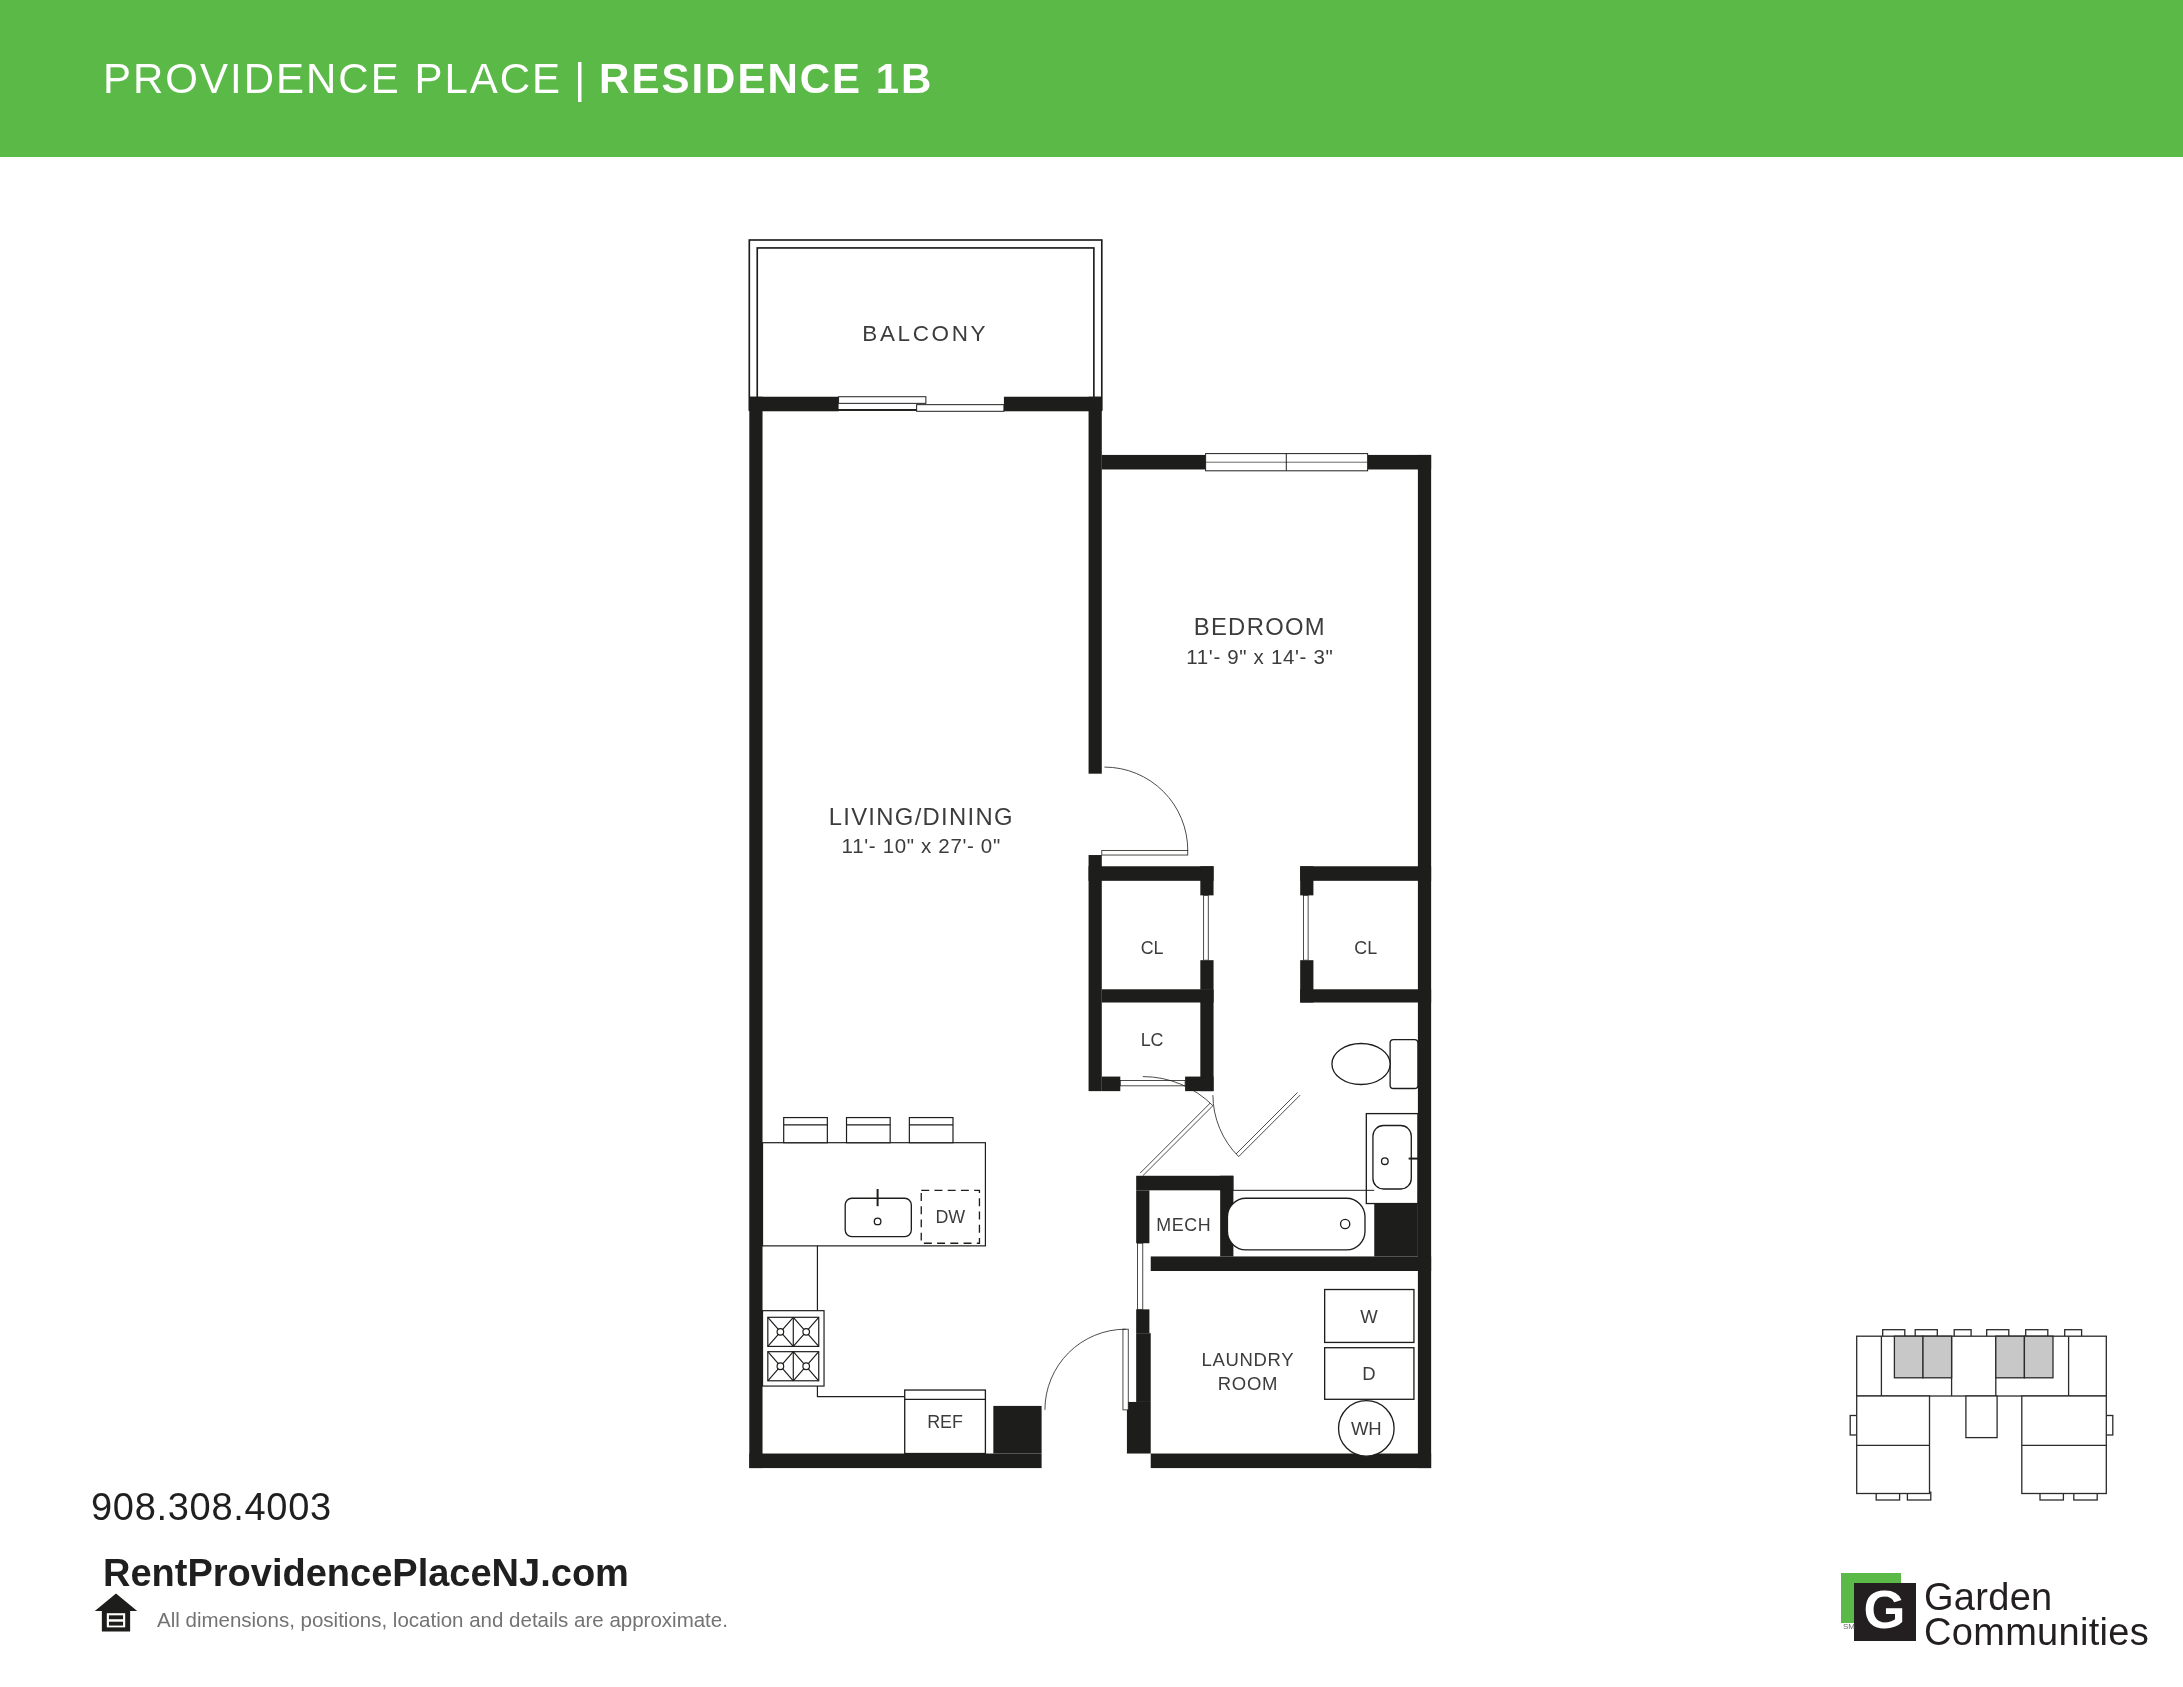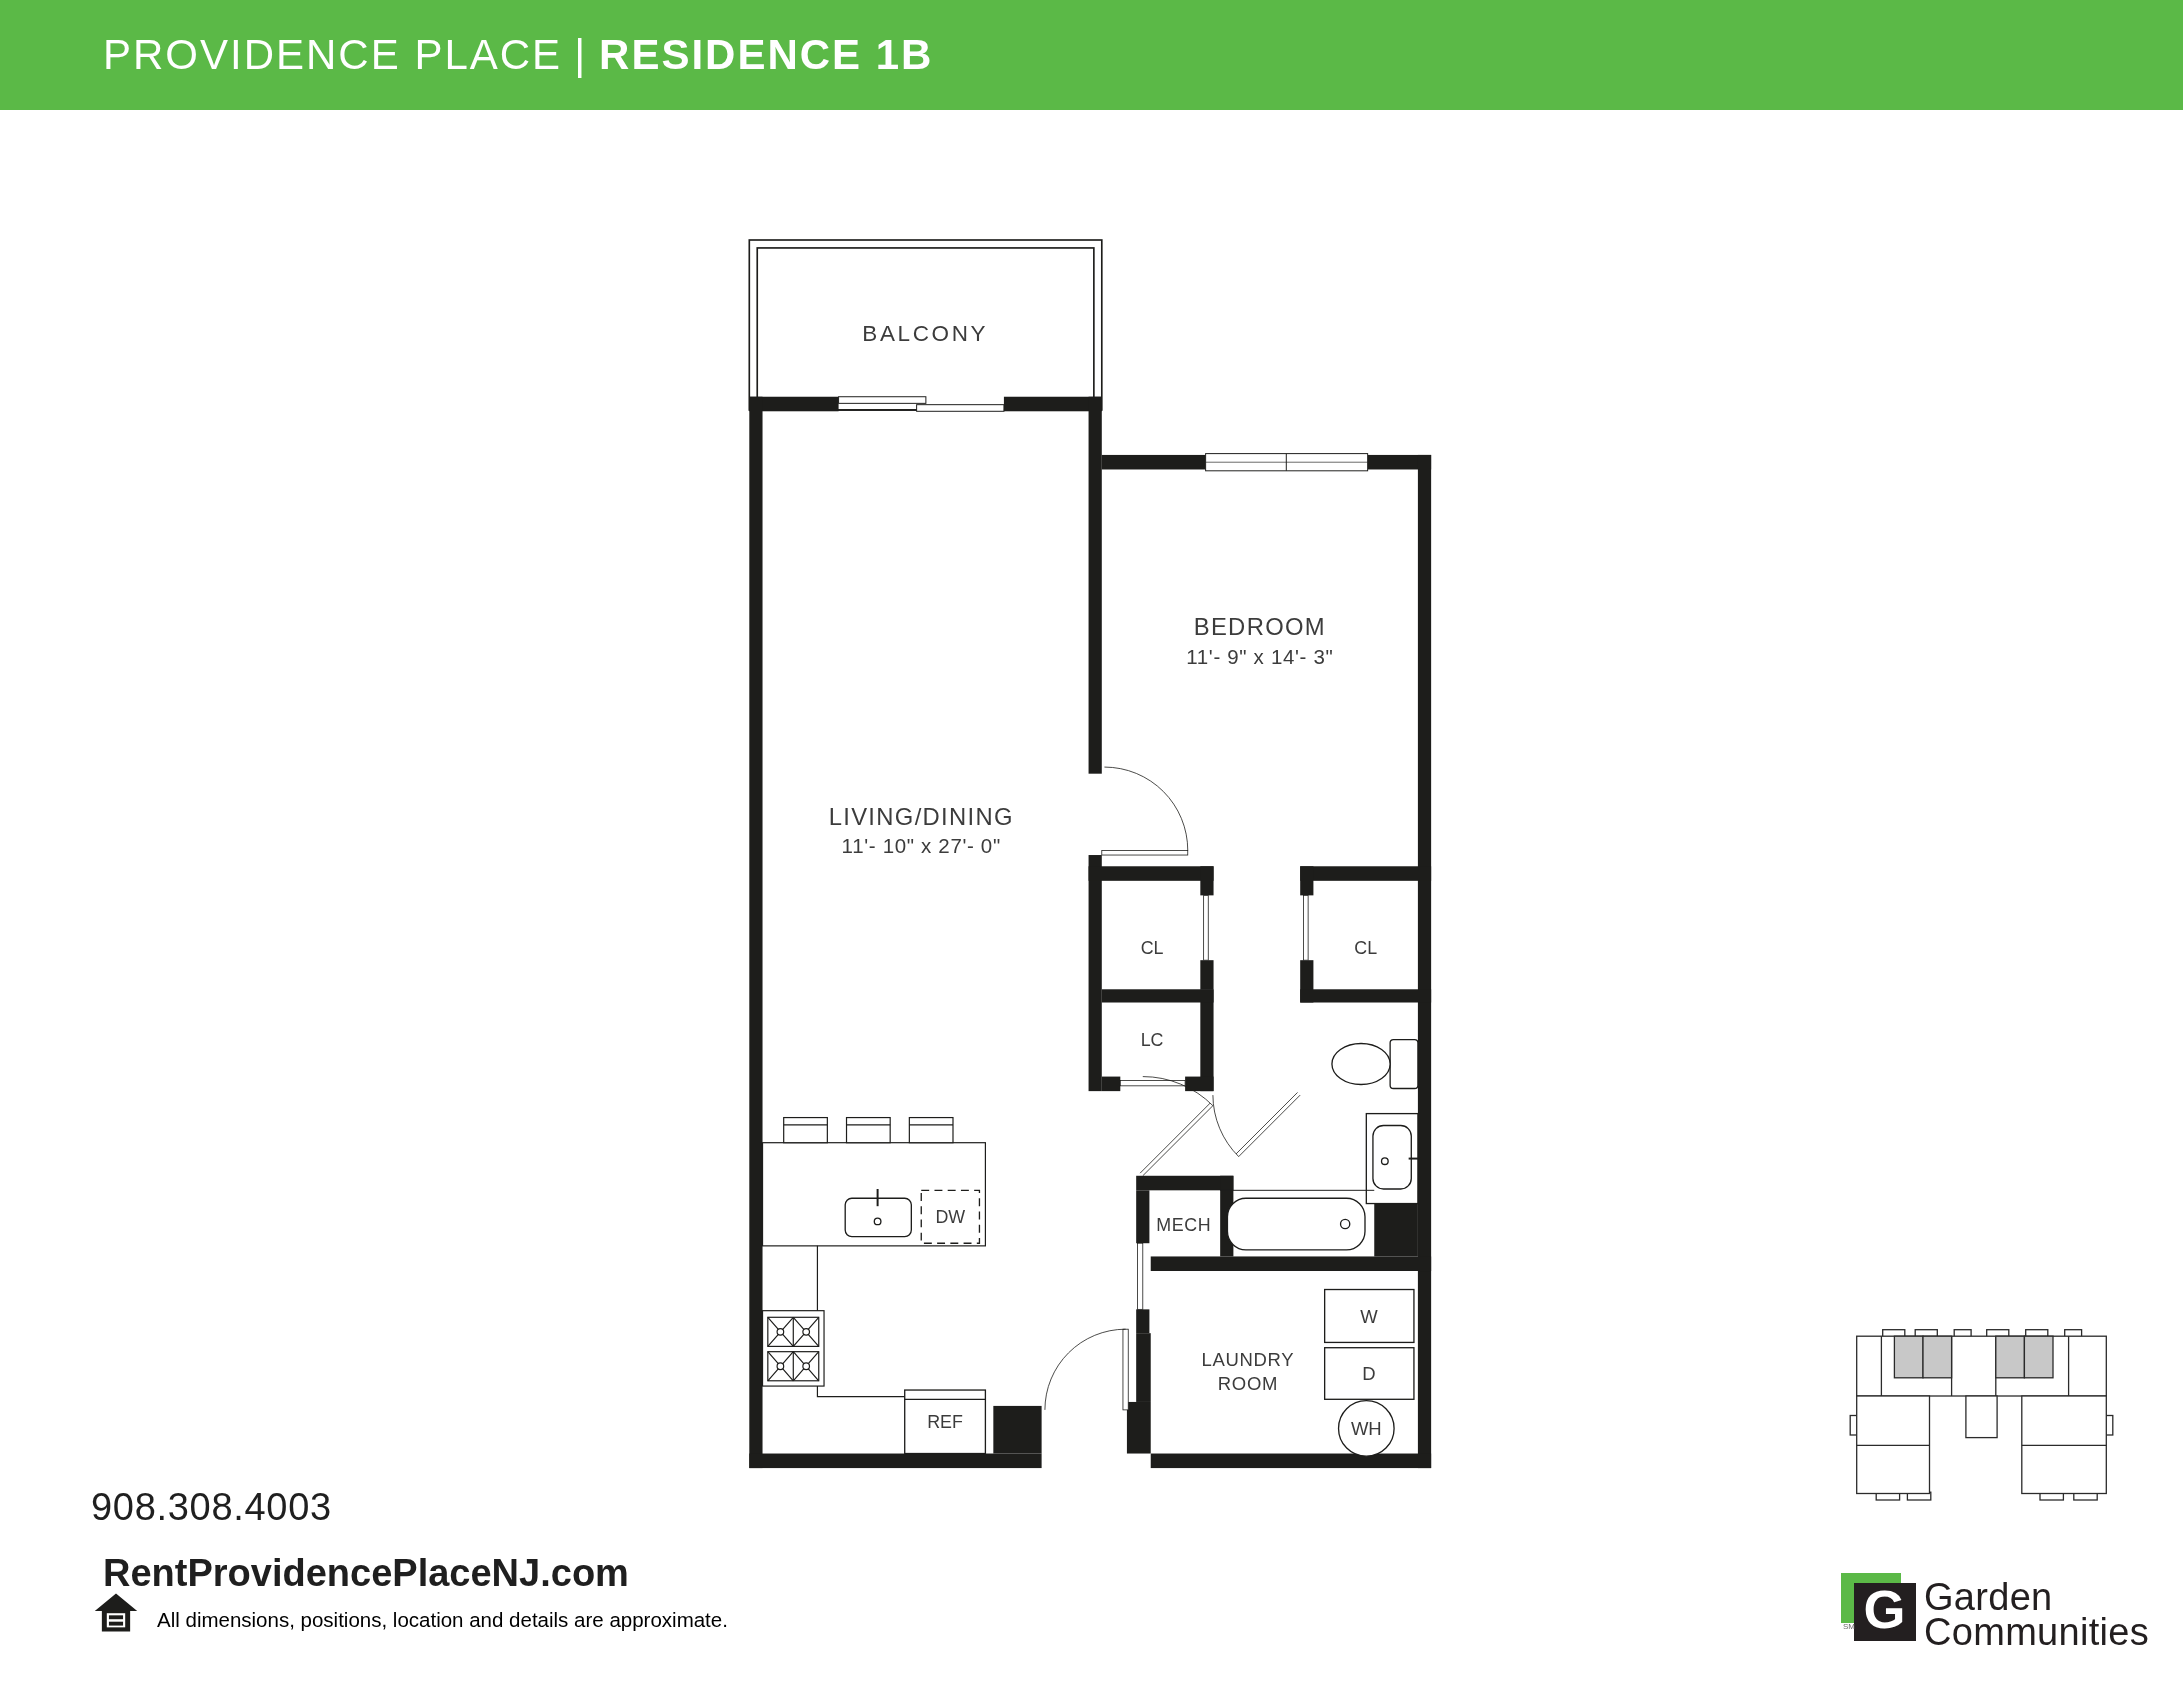--- a/index.html
+++ b/index.html
@@ -1,35 +1,35 @@
 <!DOCTYPE html>
 <html style="font-size:10.6px"><head>
 <meta charset="utf-8">
 <style>
   html,body{margin:0;padding:0;background:#ffffff;}
   .page{position:relative;width:2183px;height:1687px;background:#ffffff;overflow:hidden;
         font-family:"Liberation Sans", sans-serif;}
   
-  .header{position:absolute;left:0;top:0;width:2183px;height:110px;background:#5BB947;
+  .header{position:absolute;left:0;top:0;width:2183px;height:157px;background:#5BB947;
           display:flex;align-items:center;justify-content:space-between;
           padding:0 103px;box-sizing:border-box;}
   .header .title{color:#ffffff;font-size:42px;letter-spacing:2px;white-space:nowrap;}
   .header .title .light{font-weight:400;}
   .header .title .bold{font-weight:700;}
   .header .sep{font-weight:400;padding:0 12px;}
   .header .specs{color:#ffffff;font-size:41px;font-weight:400;letter-spacing:2px;white-space:nowrap;}
   
   .plan{position:absolute;left:746px;top:238px;width:701px;height:1242px;}
   svg text{font-family:"Liberation Sans", sans-serif;fill:#3c3c3c;}
   
   .phone{position:absolute;left:91px;top:1486px;font-size:38px;color:#1f1f1f;letter-spacing:0.7px;}
   .site{position:absolute;left:103px;top:1532px;font-size:38px;font-weight:700;color:#1f1f1f;margin-top:20px;}
   
   .disc-icon{position:absolute;left:93px;top:1592px;}
-  .disc-text{position:absolute;left:157px;top:1608px;font-size:20.5px;color:#000000;}
+  .disc-text{position:absolute;left:157px;top:1608px;font-size:20.5px;color:#737373;}
   
   .keyplan{position:absolute;left:1845px;top:1318px;width:273px;height:195px;}
   
   .logo-green{position:absolute;left:1841px;top:1573px;width:60px;height:50px;background:#5BB947;}
   .logo-black{position:absolute;left:1854px;top:1583px;width:62px;height:58px;background:#231F20;}
   .logo-g{position:absolute;left:1852px;top:1579px;width:65px;height:61px;color:#ffffff;
           font-size:54px;font-weight:700;text-align:center;line-height:61px;}
   .logo-sm{position:absolute;left:1843px;top:1622px;font-size:8px;color:#6b6b6b;}
   .logo-text{position:absolute;left:1924px;top:1580px;font-size:38px;color:#231F20;line-height:35px;letter-spacing:0.3px;}
 </style>

